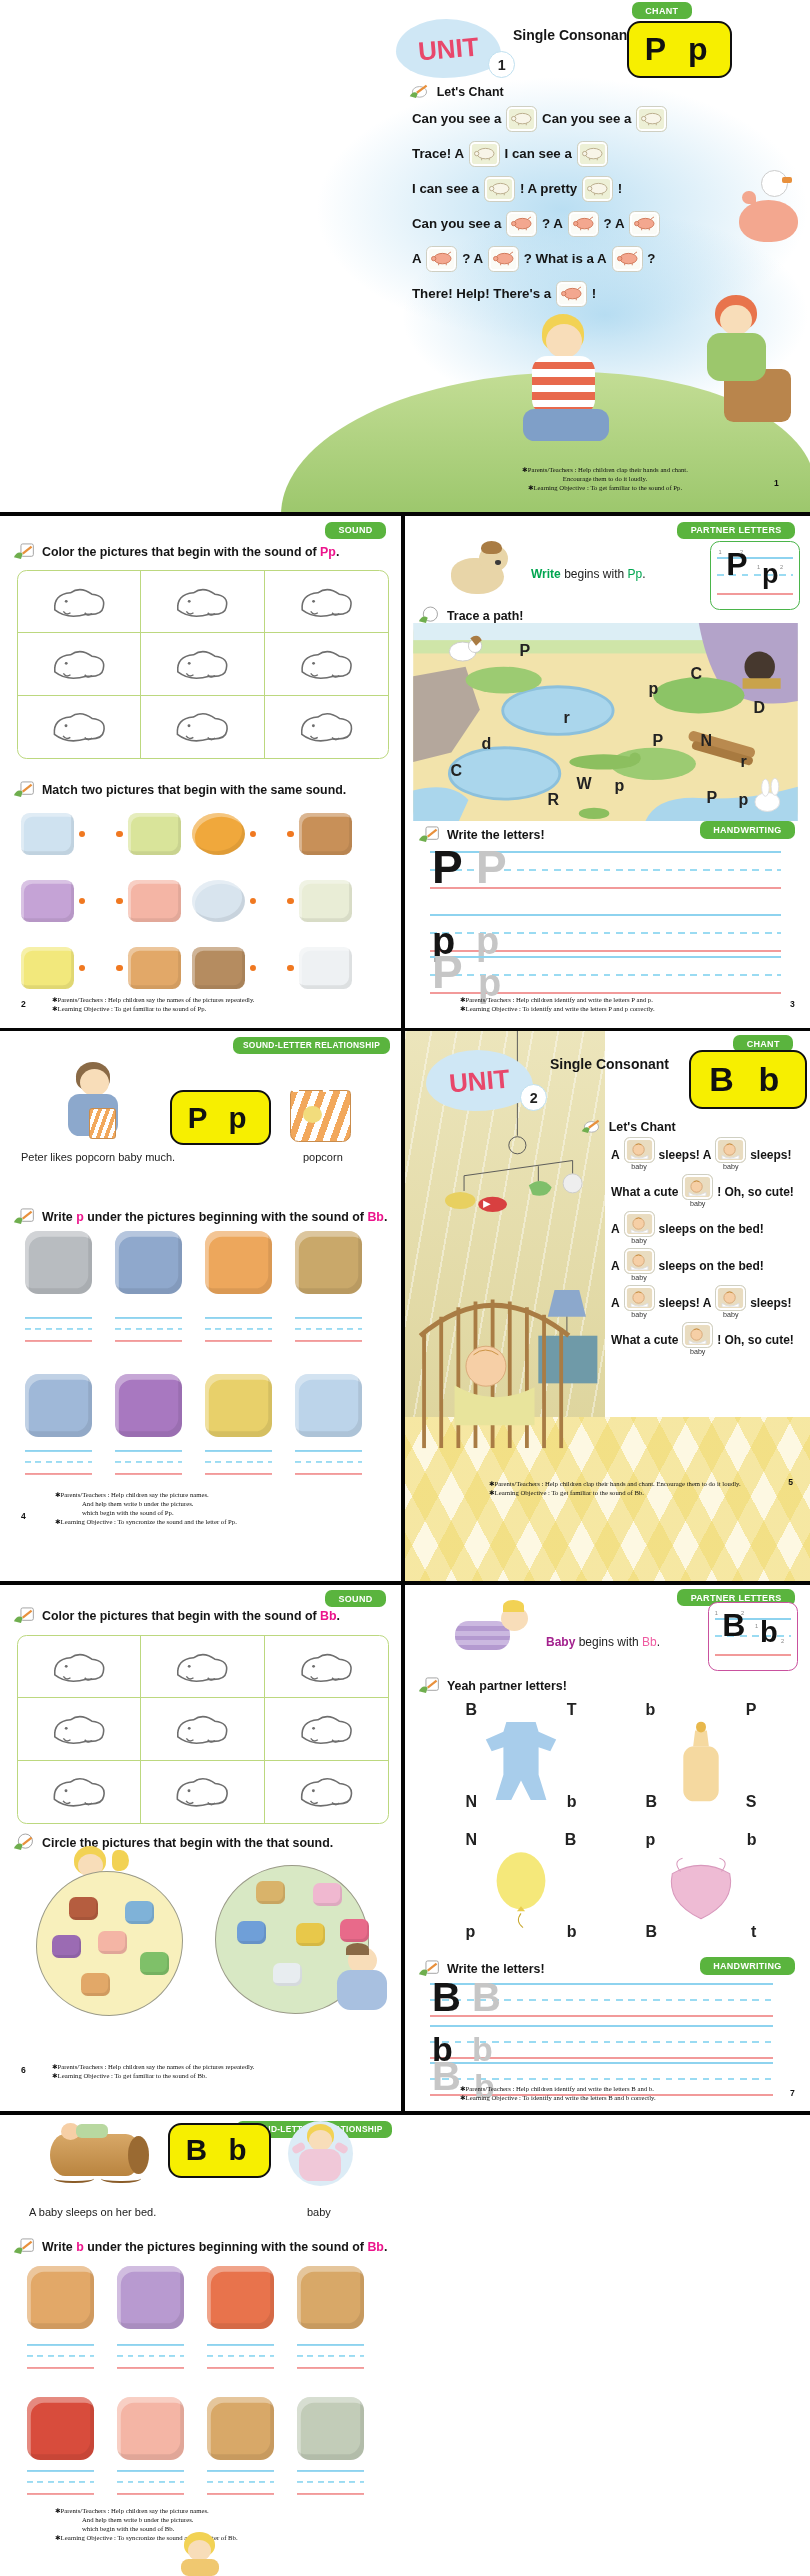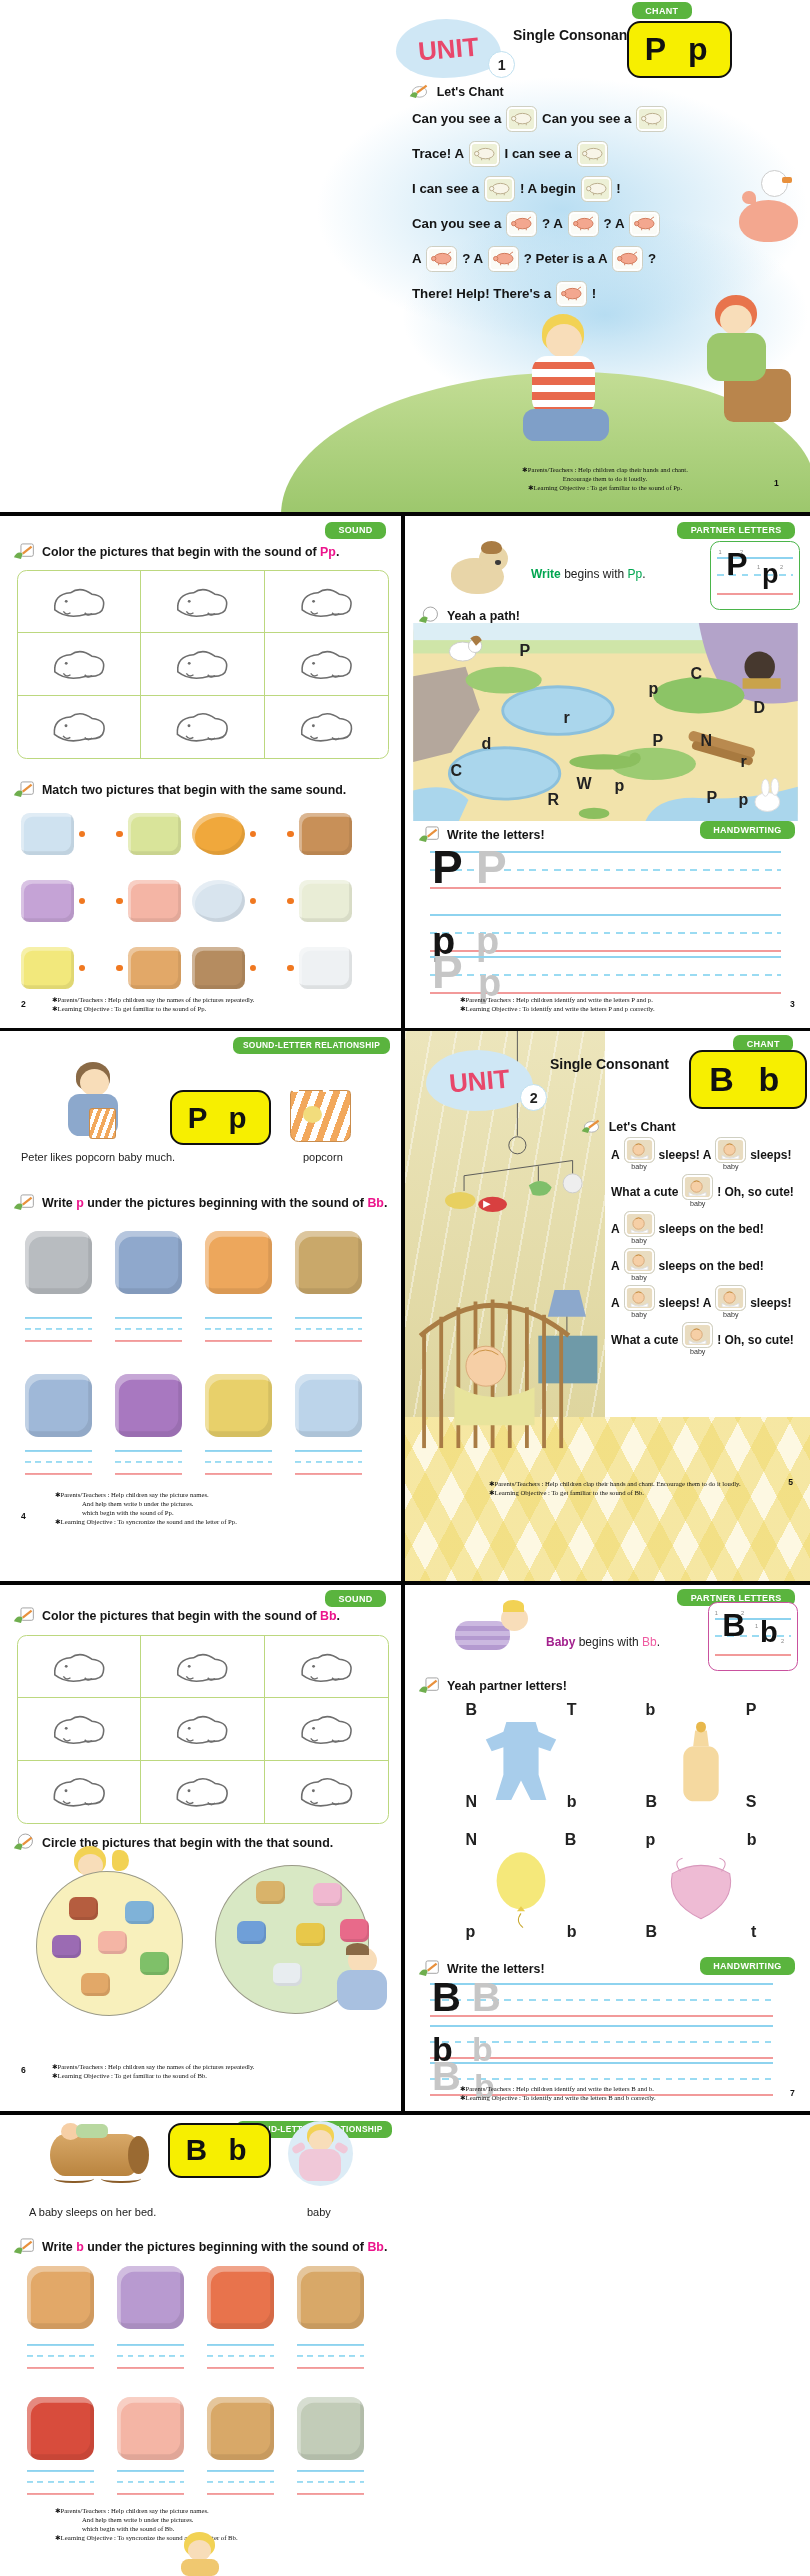--- a/index.html
+++ b/index.html
@@ -198,21 +198,21 @@
           <span class="ct">I can see a</span>
           <span class="tile pl">
     <span class="tile-box">
       <svg width="23" height="15.2" viewBox="0 0 24 16">
                 <ellipse cx="13" cy="8" rx="9" ry="5.5" fill="#f8f5e8" stroke="#b8ab8a"></ellipse>
                 <circle cx="3.8" cy="8" r="2.3" fill="#f8f5e8" stroke="#b8ab8a"></circle>
                 <path d="M9 13v2 M17 13v2" stroke="#b8ab8a"></path>
               </svg>
     </span>
   </span>
-          <span class="ct">! A begin</span>
+          <span class="ct">! A pretty</span>
           <span class="tile pl">
     <span class="tile-box">
       <svg width="23" height="15.2" viewBox="0 0 24 16">
                 <ellipse cx="13" cy="8" rx="9" ry="5.5" fill="#f8f5e8" stroke="#b8ab8a"></ellipse>
                 <circle cx="3.8" cy="8" r="2.3" fill="#f8f5e8" stroke="#b8ab8a"></circle>
                 <path d="M9 13v2 M17 13v2" stroke="#b8ab8a"></path>
               </svg>
     </span>
   </span>
           <span class="ct">!</span>
@@ -268,21 +268,21 @@
           <span class="tile pk">
     <span class="tile-box">
       <svg width="23" height="15.2" viewBox="0 0 24 16">
                 <ellipse cx="13" cy="8" rx="9" ry="5.5" fill="#f3a78f" stroke="#d07858"></ellipse>
                 <circle cx="3.8" cy="8" r="2.3" fill="#f3a78f" stroke="#d07858"></circle>
                 <path d="M9 13v2 M17 13v2" stroke="#d07858"></path>
                 <path d="M19 3 l3 -2" stroke="#d07858"></path>
               </svg>
     </span>
   </span>
-          <span class="ct">? Peter is a A</span>
+          <span class="ct">? What is a A</span>
           <span class="tile pk">
     <span class="tile-box">
       <svg width="23" height="15.2" viewBox="0 0 24 16">
                 <ellipse cx="13" cy="8" rx="9" ry="5.5" fill="#f3a78f" stroke="#d07858"></ellipse>
                 <circle cx="3.8" cy="8" r="2.3" fill="#f3a78f" stroke="#d07858"></circle>
                 <path d="M9 13v2 M17 13v2" stroke="#d07858"></path>
                 <path d="M19 3 l3 -2" stroke="#d07858"></path>
               </svg>
     </span>
   </span>
@@ -479,21 +479,21 @@
       <span class="sn" style="left:7.6px;top:7.6px">1</span>
       <span class="sn" style="left:29px;top:7.6px">2</span>
       <span class="sn" style="left:46px;top:23px">1</span>
       <span class="sn" style="left:69px;top:23px">2</span>
     </div>
     <div class="section-head" style="left:13.3px;top:90px">
       <svg class="croc" viewBox="0 0 26 20">
         <circle cx="14" cy="9" r="8" fill="#fff" stroke="#999"></circle>
         <path d="M1 17 q4 -8 10 -4 l-2 6z" fill="#6fae4e"></path>
       </svg>
-      <span class="txt">Yeah a path!</span>
+      <span class="txt">Trace a path!</span>
     </div>
     <div class="maze" style="left:7.6px;top:107px;width:385px;height:198px">
       <svg width="385" height="198" viewBox="0 0 404 208">
         <rect width="404" height="208" rx="10" fill="#f2e3ab"></rect>
         <rect width="404" height="24" fill="#dceef5"></rect>
         <rect y="18" width="404" height="14" fill="#cfe5a8"></rect>
         <path d="M300 0 h104 v82 q-52 10 -82 -18 q-15 -25 -22 -64z" fill="#b3a3c9"></path>
         <circle cx="364" cy="46" r="16" fill="#46382e"></circle>
         <path d="M346 58 h40 v11 h-40z" fill="#c9a34c"></path>
         <path d="M0 56 l55 -10 15 45 -30 45 -40 10z" fill="#b4a79c"></path>
@@ -580,21 +580,21 @@
       <div class="abs" style="left:32px;top:46px;width:25px;height:29px;background:repeating-linear-gradient(110deg,#f2a85c 0 3.8px,#fff 3.8px 7.6px);border:1px solid #c98c4c;border-radius:2.9px"></div>
     </div>
     <div class="ybox" style="left: 170px; top: 59px; width: 97px; height: 51px; font-size: 29.5px; letter-spacing: 6.7px; background: rgb(247, 239, 0);">P p</div>
     <div class="fig" style="left:280px;top:46px;width:80px;height:67px">
       <div class="abs" style="left:9.5px;top:13.3px;width:59px;height:50px;background:repeating-linear-gradient(110deg,#f2a85c 0 6.7px,#fff 6.7px 13.3px);border:1px solid #c98c4c;border-radius:3.8px 3.8px 8.6px 8.6px"></div>
       <div class="abs" style="left:5.7px;top:0;width:67px;height:19px;background:radial-gradient(circle 5.7px at 9.5px 11.4px,#fff 70%,rgba(0,0,0,0) 72%),radial-gradient(circle 6.7px at 25px 7.6px,#fff 70%,rgba(0,0,0,0) 72%),radial-gradient(circle 5.7px at 40px 11.4px,#fff 70%,rgba(0,0,0,0) 72%),radial-gradient(circle 6.7px at 55px 6.7px,#fff 70%,rgba(0,0,0,0) 72%)"></div>
       <div class="abs" style="left:23px;top:29px;width:19px;height:17px;background:#f2dc7c;border-radius:50%"></div>
     </div>
     <div class="caption-text" style="left:21px;top:120px">Peter likes popcorn baby much.</div>
     <div class="caption-text" style="left:303px;top:120px">popcorn</div>
-    <div class="section-head" style="left:13.3px;top:162px">
+    <div class="section-head" style="left:13.3px;top:176px">
       <svg class="croc" viewBox="0 0 26 20">
         <rect x="9" y="2" width="14" height="14" rx="2" fill="#fff" stroke="#999"></rect>
         <path d="M1 17 q4 -8 10 -4 l-2 6z" fill="#6fae4e"></path>
         <line x1="11" y1="13" x2="21" y2="5" stroke="#e8903c" stroke-width="2.5"></line>
       </svg>
       <span class="txt"><span>Write </span><span class="pink">p</span><span> under the pictures beginning with the sound of </span><span class="pink">Bb</span><span>.</span></span>
     </div>
     <div class="prow" style="left:25px;top:200px">
         <div class="pic-blob" style="background: rgb(184, 188, 192);"></div>
         <div class="pic-blob" style="background: rgb(143, 168, 204);"></div>

